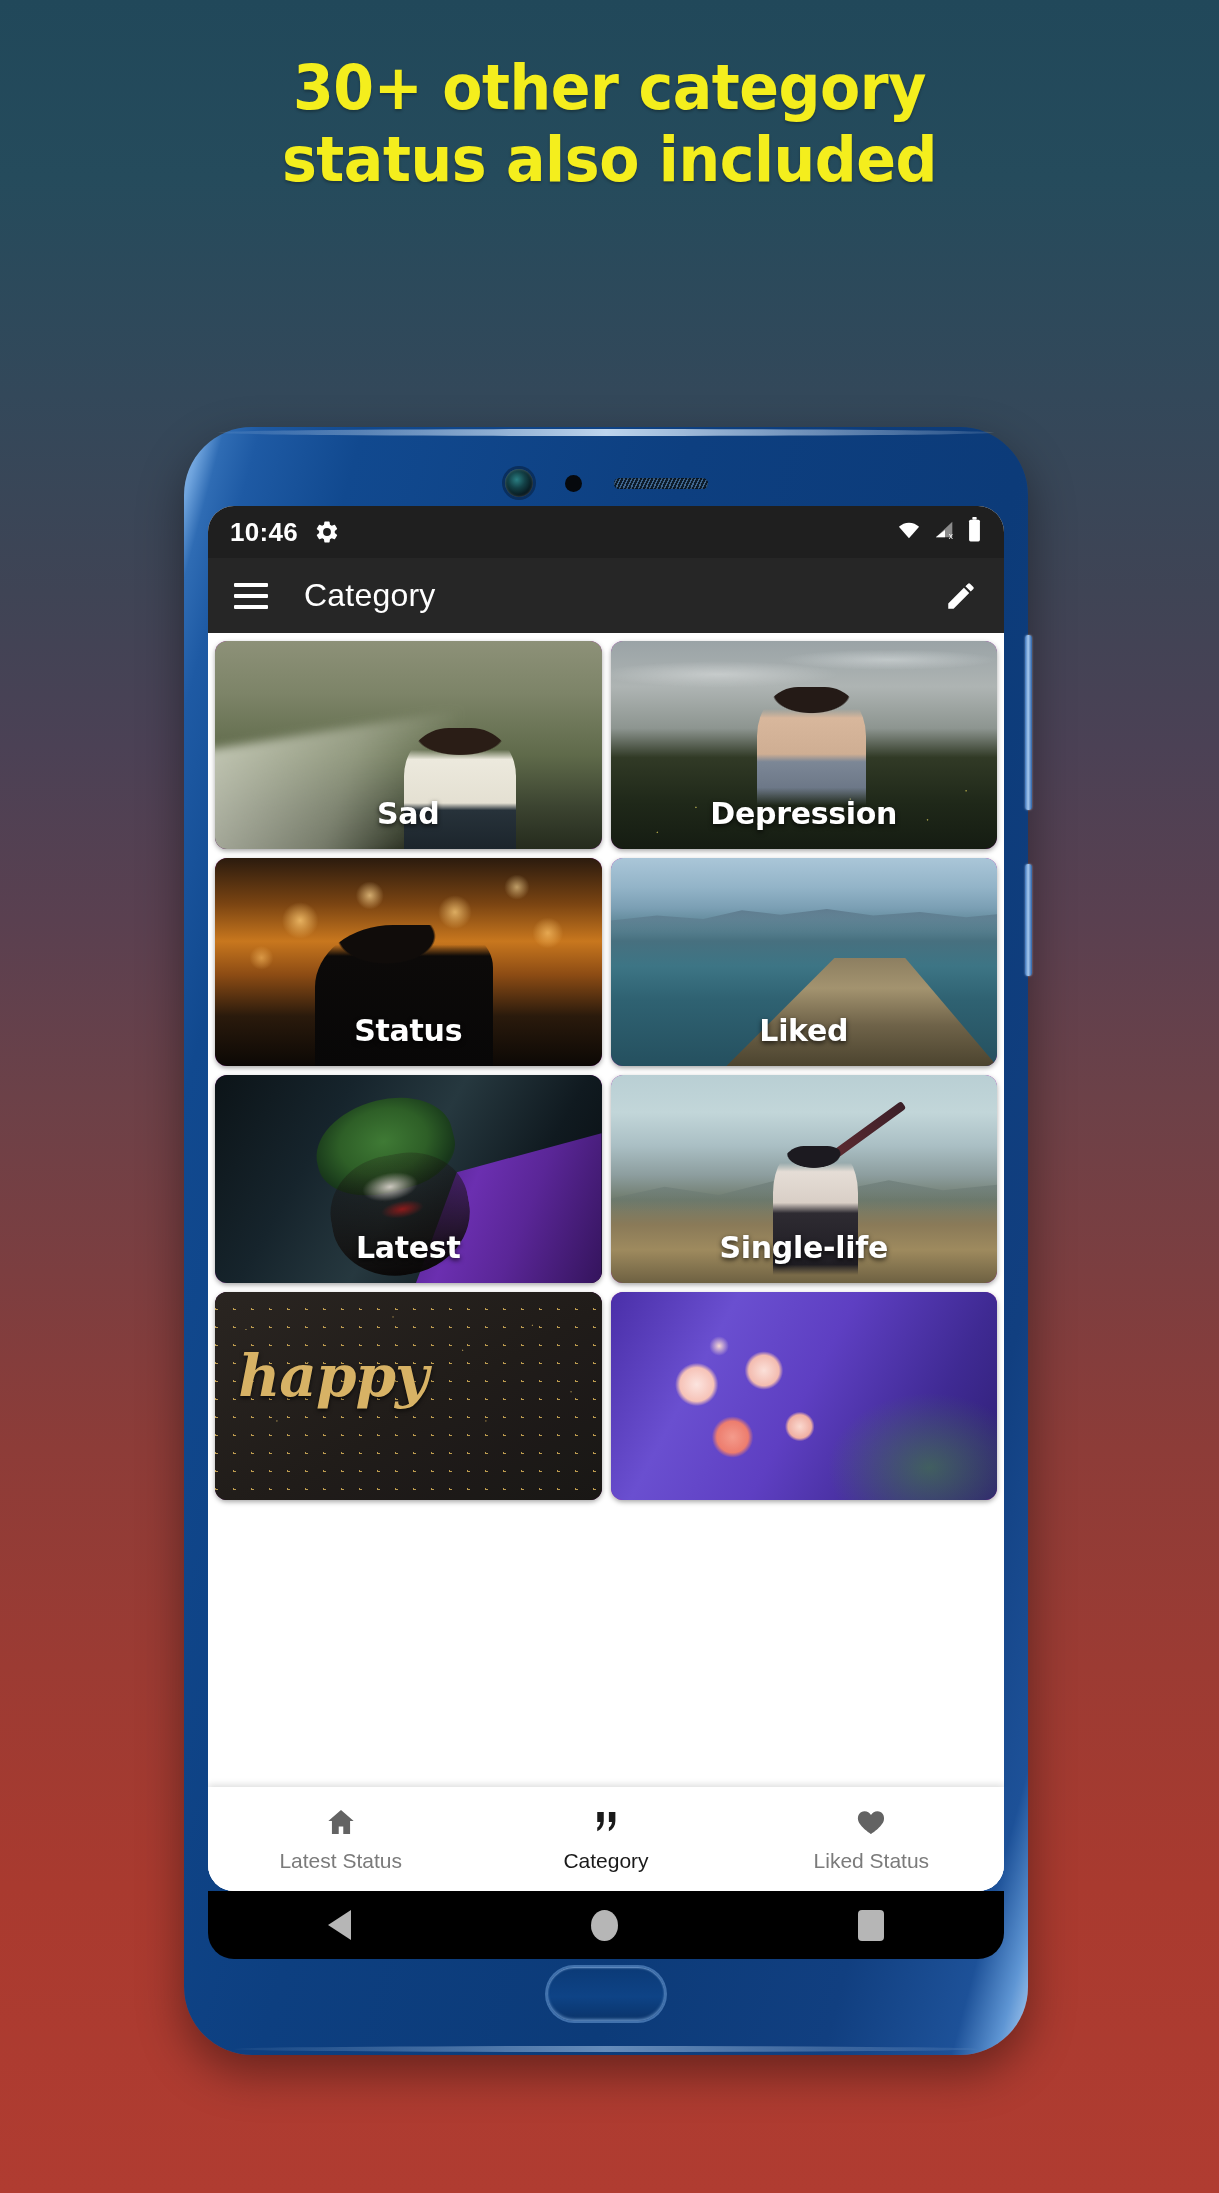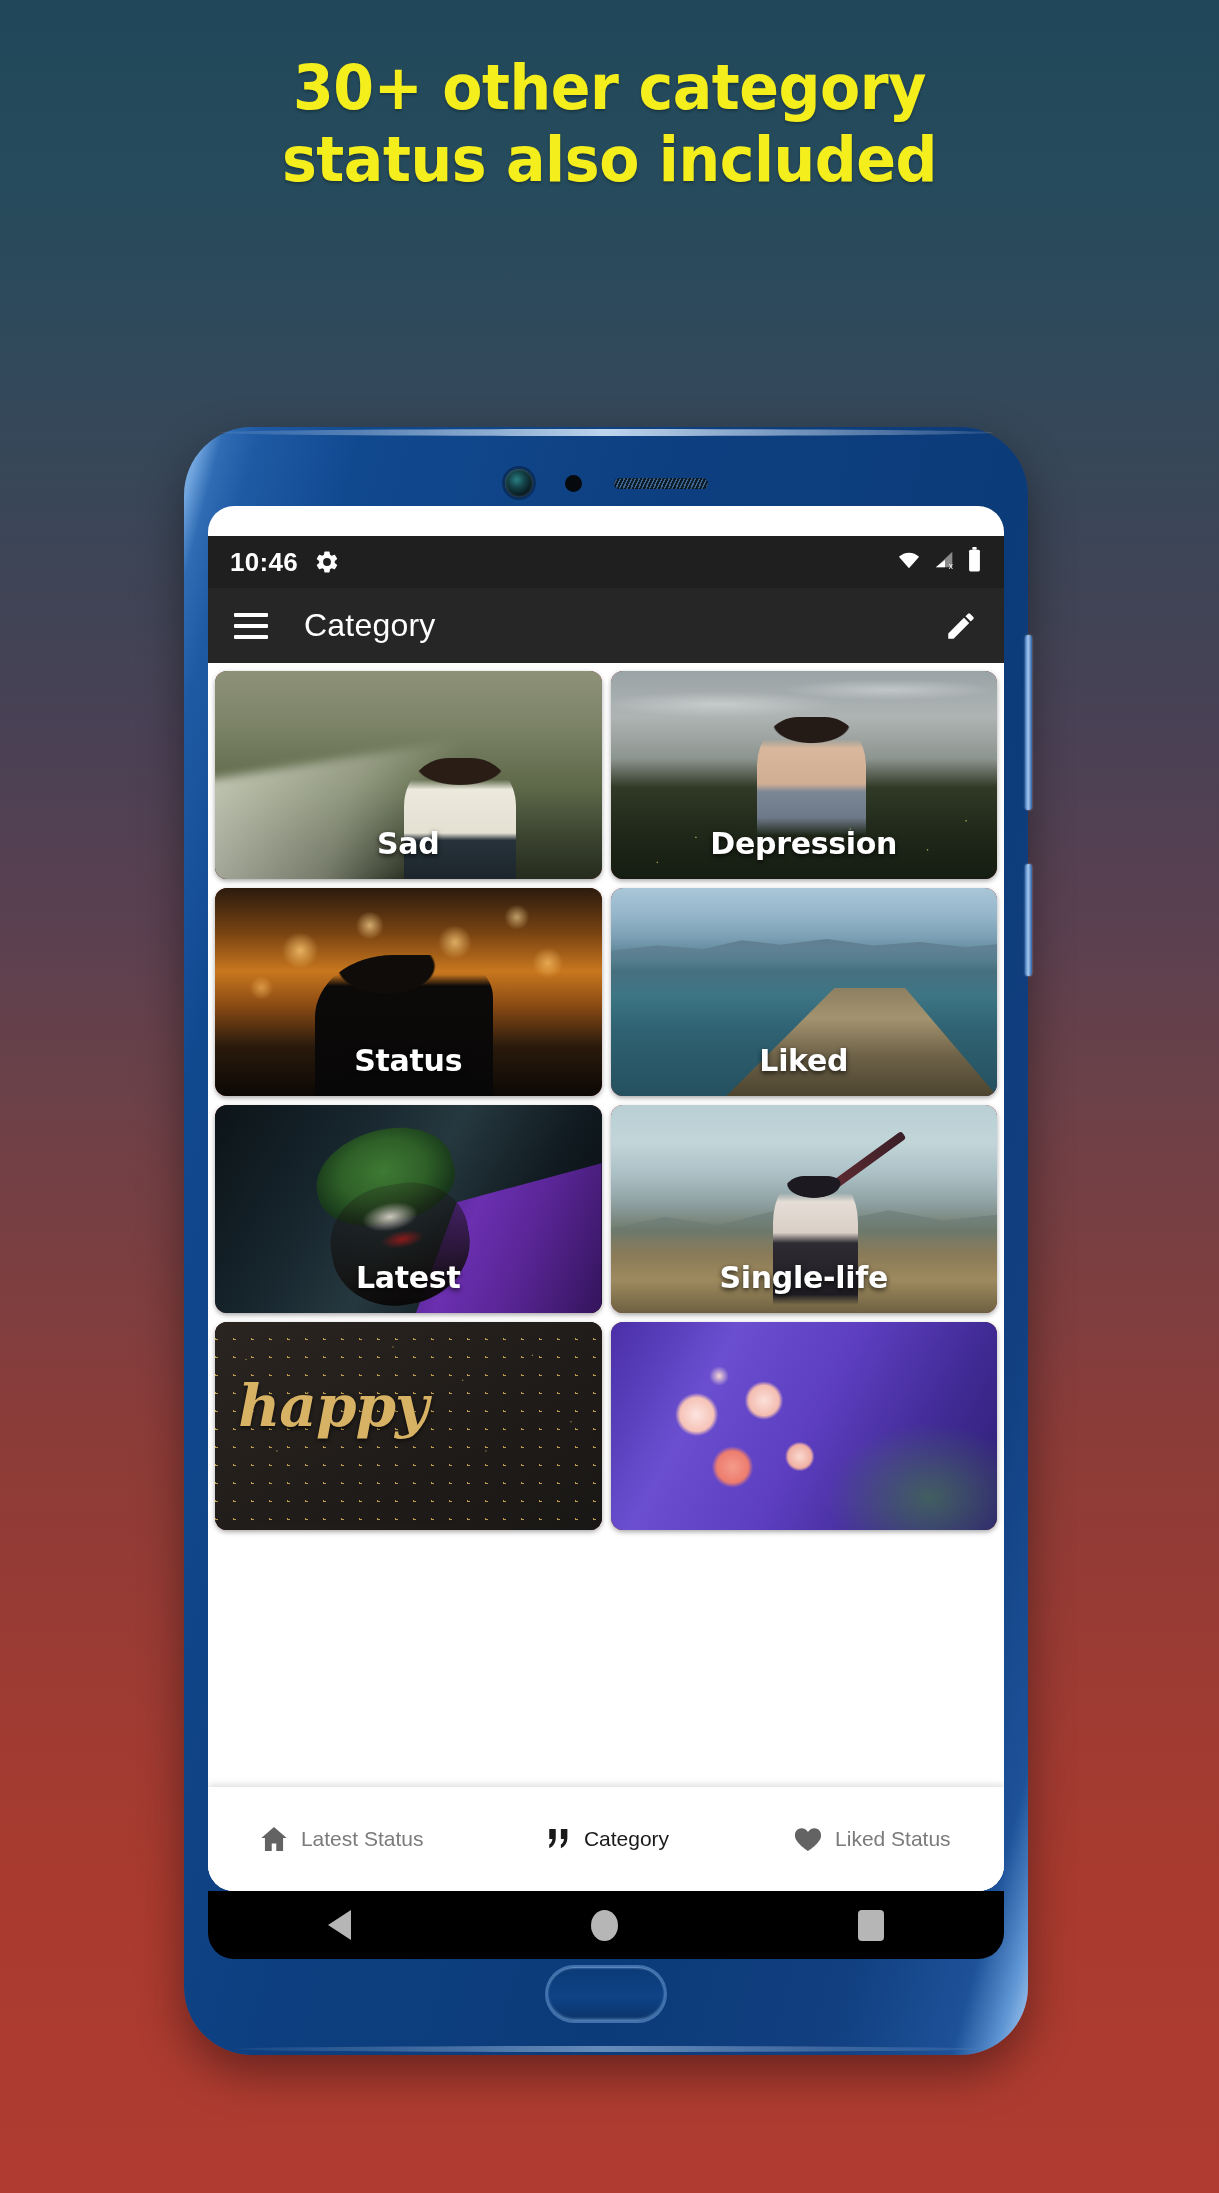--- a/index.html
+++ b/index.html
@@ -122,21 +122,20 @@
     display: flex; flex-direction: column;
   }
 
   
   .statusbar {
     height: 52px; flex: 0 0 52px;
     background: #1f1f1f;
     display: flex; align-items: center;
     padding: 0 22px;
     color: #fff;
-    margin-top: 30px;
   }
   .sb-time { font-size: 26px; font-weight: bold; letter-spacing: 0.3px; }
   .sb-gear { margin-left: 16px; display: flex; align-items: center; }
   .sb-right { margin-left: auto; display: flex; align-items: center; gap: 9px; }
 
   
   .appbar {
     height: 75px; flex: 0 0 75px;
     background: #262626;
     display: flex; align-items: center;
@@ -160,21 +159,21 @@
   .grid {
     display: grid;
     grid-template-columns: 1fr 1fr;
     gap: 9px;
   }
   .card {
     position: relative;
     height: 208px;
     border-radius: 12px;
     overflow: hidden;
-    background: #7f1d1d;
+    background: #a21caf;
     box-shadow: 0 2px 5px rgba(0,0,0,0.35);
     cursor: pointer;
   }
   .card .label {
     position: absolute;
     left: 0; right: 0;
     bottom: 18px;
     text-align: center;
     color: #fff;
     font-family: "DejaVu Sans", sans-serif;
@@ -373,21 +372,21 @@
   .bottomnav {
     position: absolute; left: 0; right: 0; bottom: 0;
     height: 104px;
     background: #fff;
     display: flex;
     box-shadow: 0 -2px 7px rgba(0,0,0,0.14);
     z-index: 5;
   }
   .navitem {
     flex: 1;
-    display: flex; flex-direction: row;
+    display: flex; flex-direction: column;
     align-items: center; justify-content: center;
     gap: 11px;
     cursor: pointer;
   }
   .navitem .nlabel { font-size: 21px; color: #7b7b7b; }
   .navitem.active .nlabel { color: #1a1a1a; }
   .nav-ico { height: 32px; display: flex; align-items: center; justify-content: center; }
 
   
   .androidnav {

